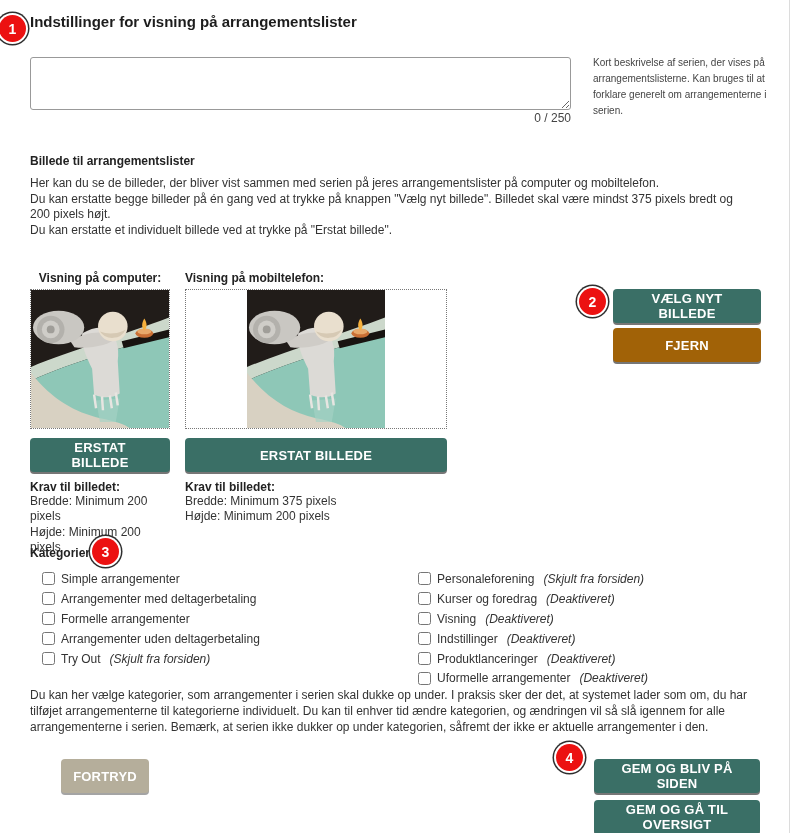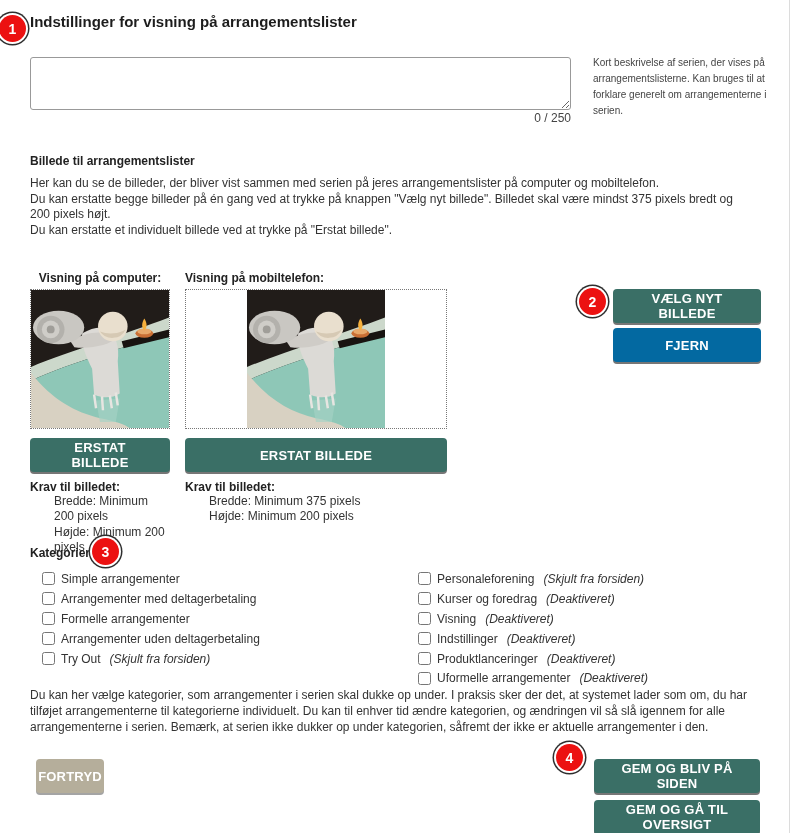--- a/index.html
+++ b/index.html
@@ -27,38 +27,38 @@
     display:flex; justify-content:center; align-items:center; }
   .img-box svg, .img-box-wide svg { display:block; }
 
   .btn {
     display:flex; align-items:center; justify-content:center;
     font-family:"Liberation Sans", sans-serif; font-weight:bold; font-size:13px;
     color:#fff; border:none; border-radius:4px; cursor:pointer; letter-spacing:.2px;
     width:100%; padding:17px;
   }
   .btn-teal   { background:#3a6f66; box-shadow:0 2px 0 rgba(45,45,45,.65); }
-  .btn-orange { background:#0369a1; box-shadow:0 2px 0 rgba(45,45,45,.65); }
+  .btn-orange { background:#a16207; box-shadow:0 2px 0 rgba(45,45,45,.65); }
   .btn-tan    { background:#b5ae9b; box-shadow:0 2px 0 rgba(90,90,90,.55); }
 
   .erstat-btn { height:22px; margin-top:9px; }
 
   .krav { margin-top:8px; }
-  .krav .txt { line-height:15.3px;margin-left:24px; }
+  .krav .txt { line-height:15.3px; }
 
   .side-actions { display:flex; flex-direction:column; gap:5px; width:148px; }
   .side-actions .btn { height:25px; }
 
   .cat-row { display:flex; align-items:center; height:19.9px; gap:6px; font-size:12px; color:#333; white-space:nowrap; }
   .cat-row input[type=checkbox] { width:13px; height:13px; margin:0; flex:0 0 auto; }
   .cat-suffix { font-style:italic; margin-left:3px; }
 
   .save-actions { display:flex; flex-direction:column; gap:7px; width:166px; }
   .save-actions .btn { height:24px; }
-  .fortryd { width:68px; height:25px; }
+  .fortryd { width:88px; height:25px;margin-left:25px; }
 
   .marker {
     position:absolute; width:27px; height:27px; border-radius:50%;
     background:#ec1111; color:#fff; font-weight:bold; font-size:14px;
     display:flex; align-items:center; justify-content:center;
     box-shadow:0 0 0 2px #ffffff, 0 0 0 3.5px #2e2e2e; z-index:10;
   }
 </style>
 </head>
 <body>

